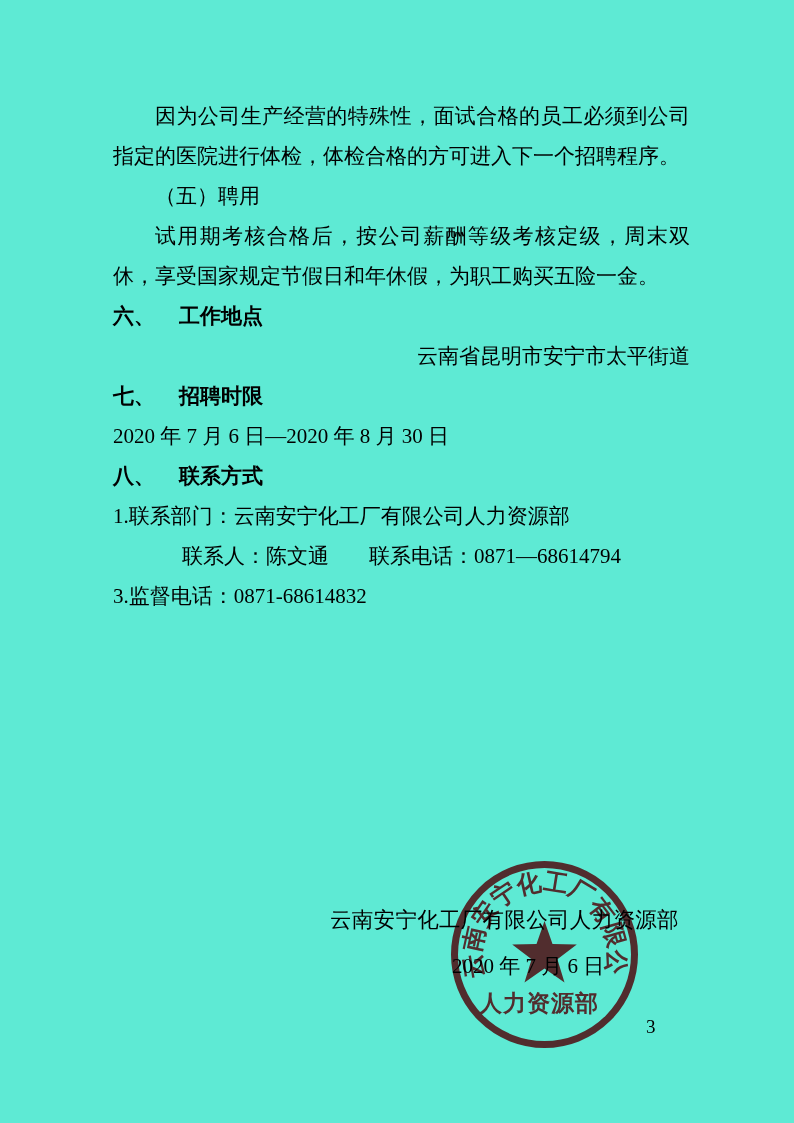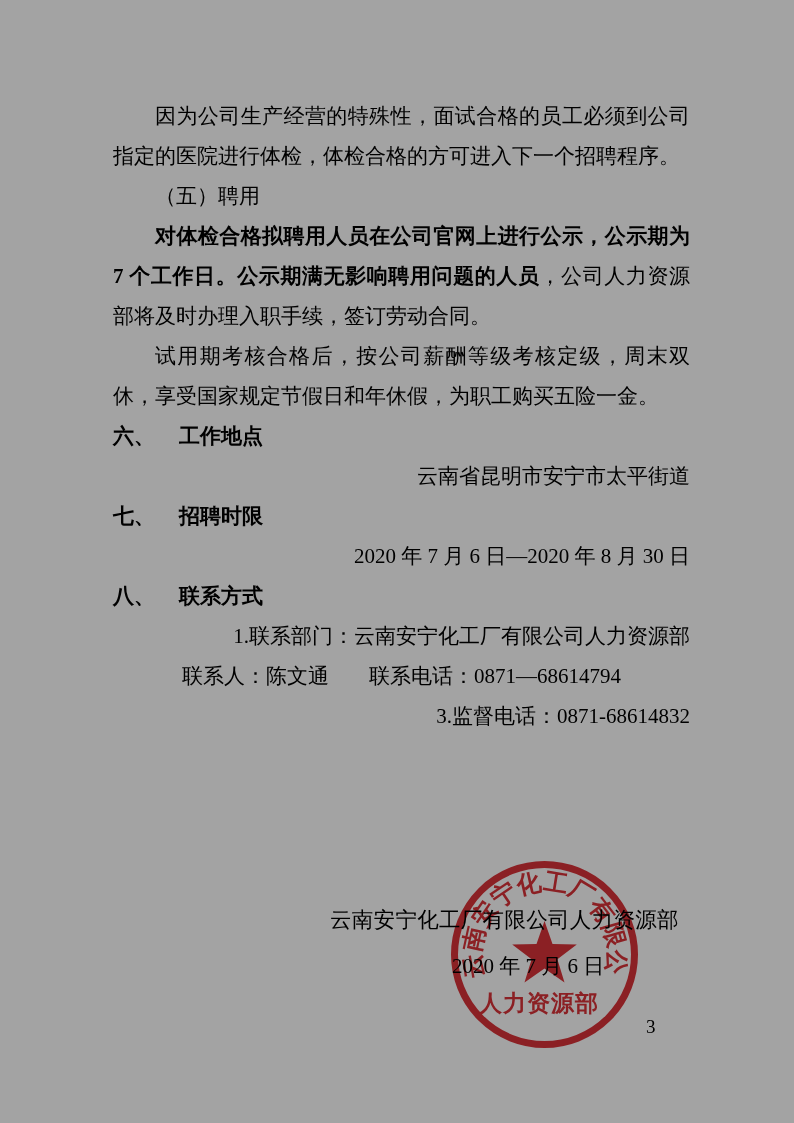--- a/index.html
+++ b/index.html
@@ -1,36 +1,36 @@
 <!DOCTYPE html>
 <html lang="zh"><head>
 <meta charset="utf-8">
 <style>
   html,body{margin:0;padding:0;background:#888;}
   .page{
     position:relative;
     width:794px;height:1123px;
-    background:#a3a3a3;
+    background:#5eead4;
     overflow:hidden;
     font-family:"Liberation Serif","DejaVu Serif",serif;
     color:#000;
   }
   .doc{
     position:absolute;
     top:96px;left:113px;width:577px;
     font-size:21px;line-height:40px;
     text-align:justify;
   }
   .doc p{margin:0;padding:0;}
   .para{text-indent:2em;}
   .sub-heading{text-indent:2em;}
   .heading{font-weight:bold;padding-left:35px;}
   .heading .h-num{margin-right:24px;}
   .bold-seg{font-weight:bold;}
-  .plain-line{padding-left:35px;text-align:right;}
+  .plain-line{padding-left:35px;text-align:left;}
   .plain-line-sm{padding-left:24px;text-align:right;}
   .indent-line{padding-left:65px;text-align:center;}
   .gap-inline{display:inline-block;width:40px;}
   .signature-org{
     position:absolute;top:903px;left:330px;
     font-size:21.5px;line-height:34px;letter-spacing:0.3px;
     white-space:nowrap;
   }
   .signature-date{
     position:absolute;top:949px;left:452px;
@@ -62,21 +62,20 @@
 <body>
 
 <div class="page">
 
   <div class="doc">
 
     <p class="para">因为公司生产经营的特殊性，面试合格的员工必须到公司指定的医院进行体检，体检合格的方可进入下一个招聘程序。</p>
 
     <p class="sub-heading">（五）聘用</p>
 
-    <p class="para"><span class="bold-seg">对体检合格拟聘用人员在公司官网上进行公示，公示期为 7 个工作日。公示期满无影响聘用问题的人员</span><span>，公司人力资源部将及时办理入职手续，签订劳动合同。</span></p>
 
 
     <p class="para">试用期考核合格后，按公司薪酬等级考核定级，周末双休，享受国家规定节假日和年休假，为职工购买五险一金。</p>
 
     <p class="heading"><span class="h-num">六、</span><span>工作地点</span></p>
 
     <p class="plain-line-sm">云南省昆明市安宁市太平街道</p>
 
     <p class="heading"><span class="h-num">七、</span><span>招聘时限</span></p>
 

